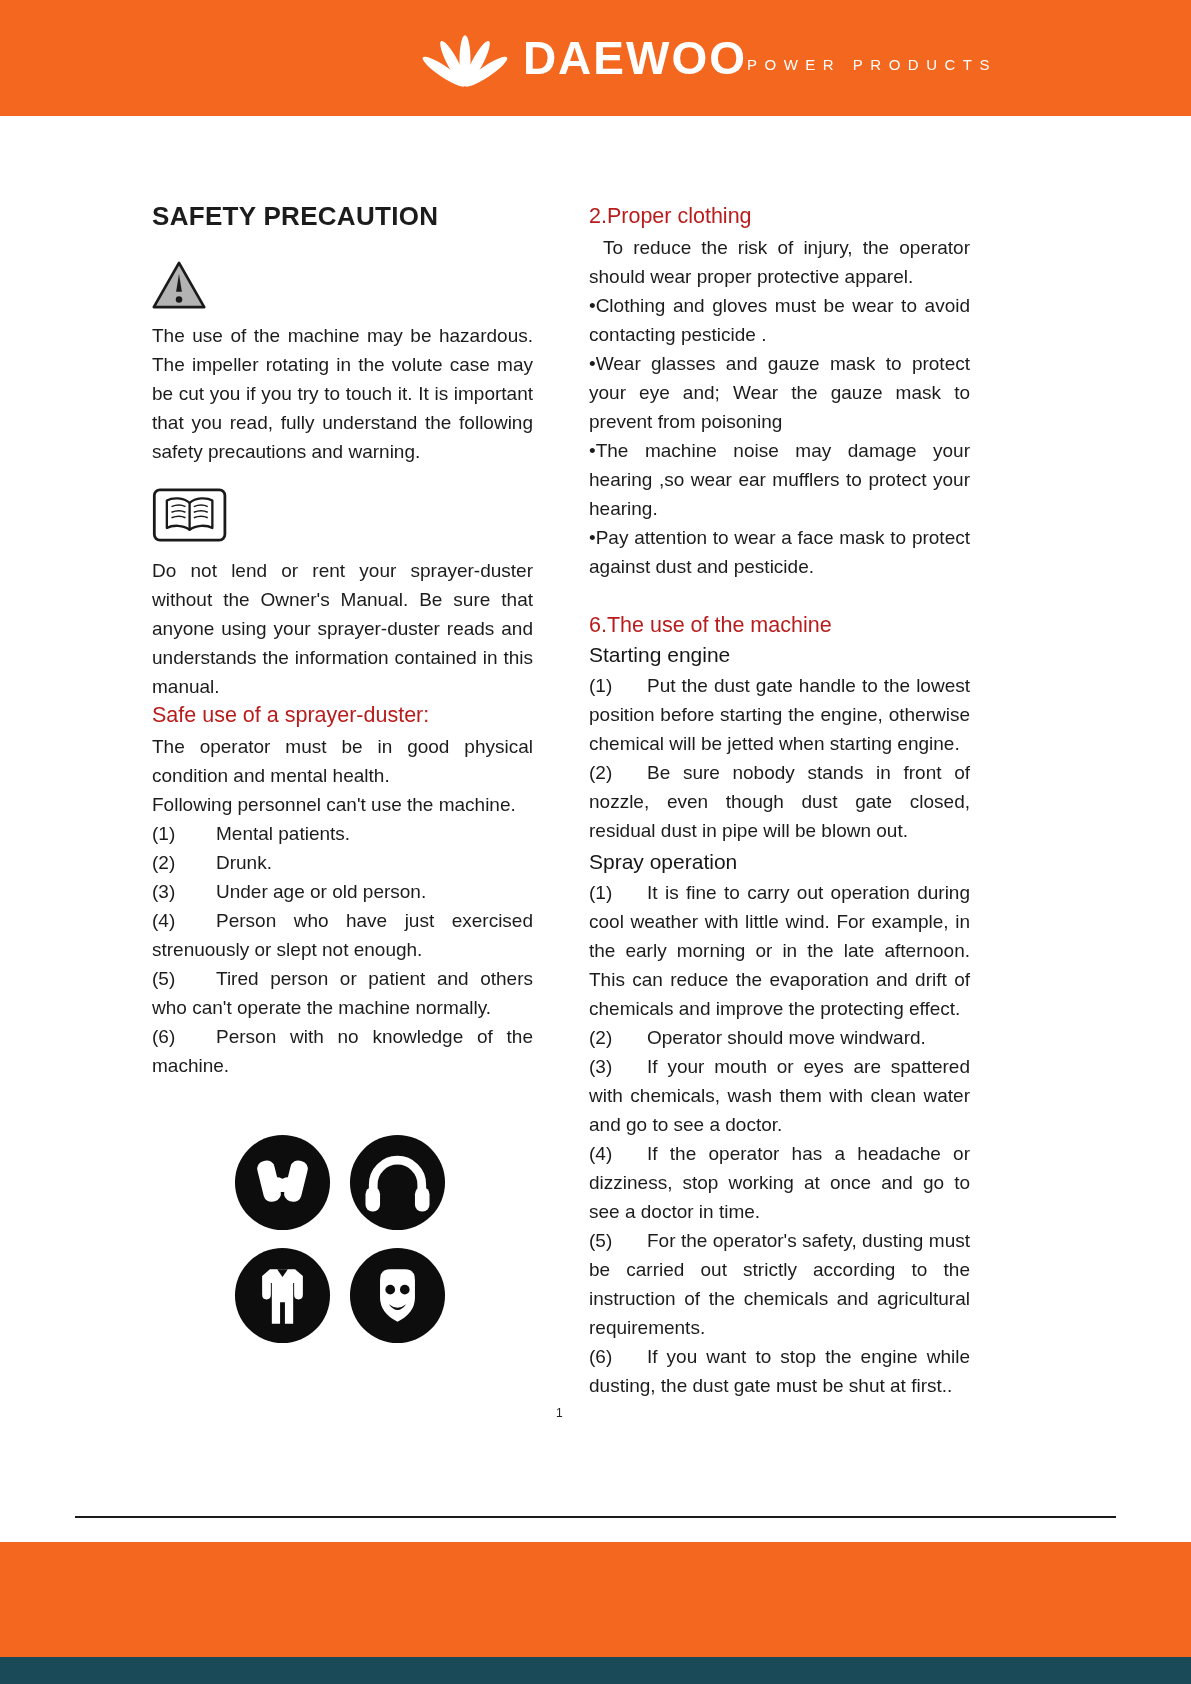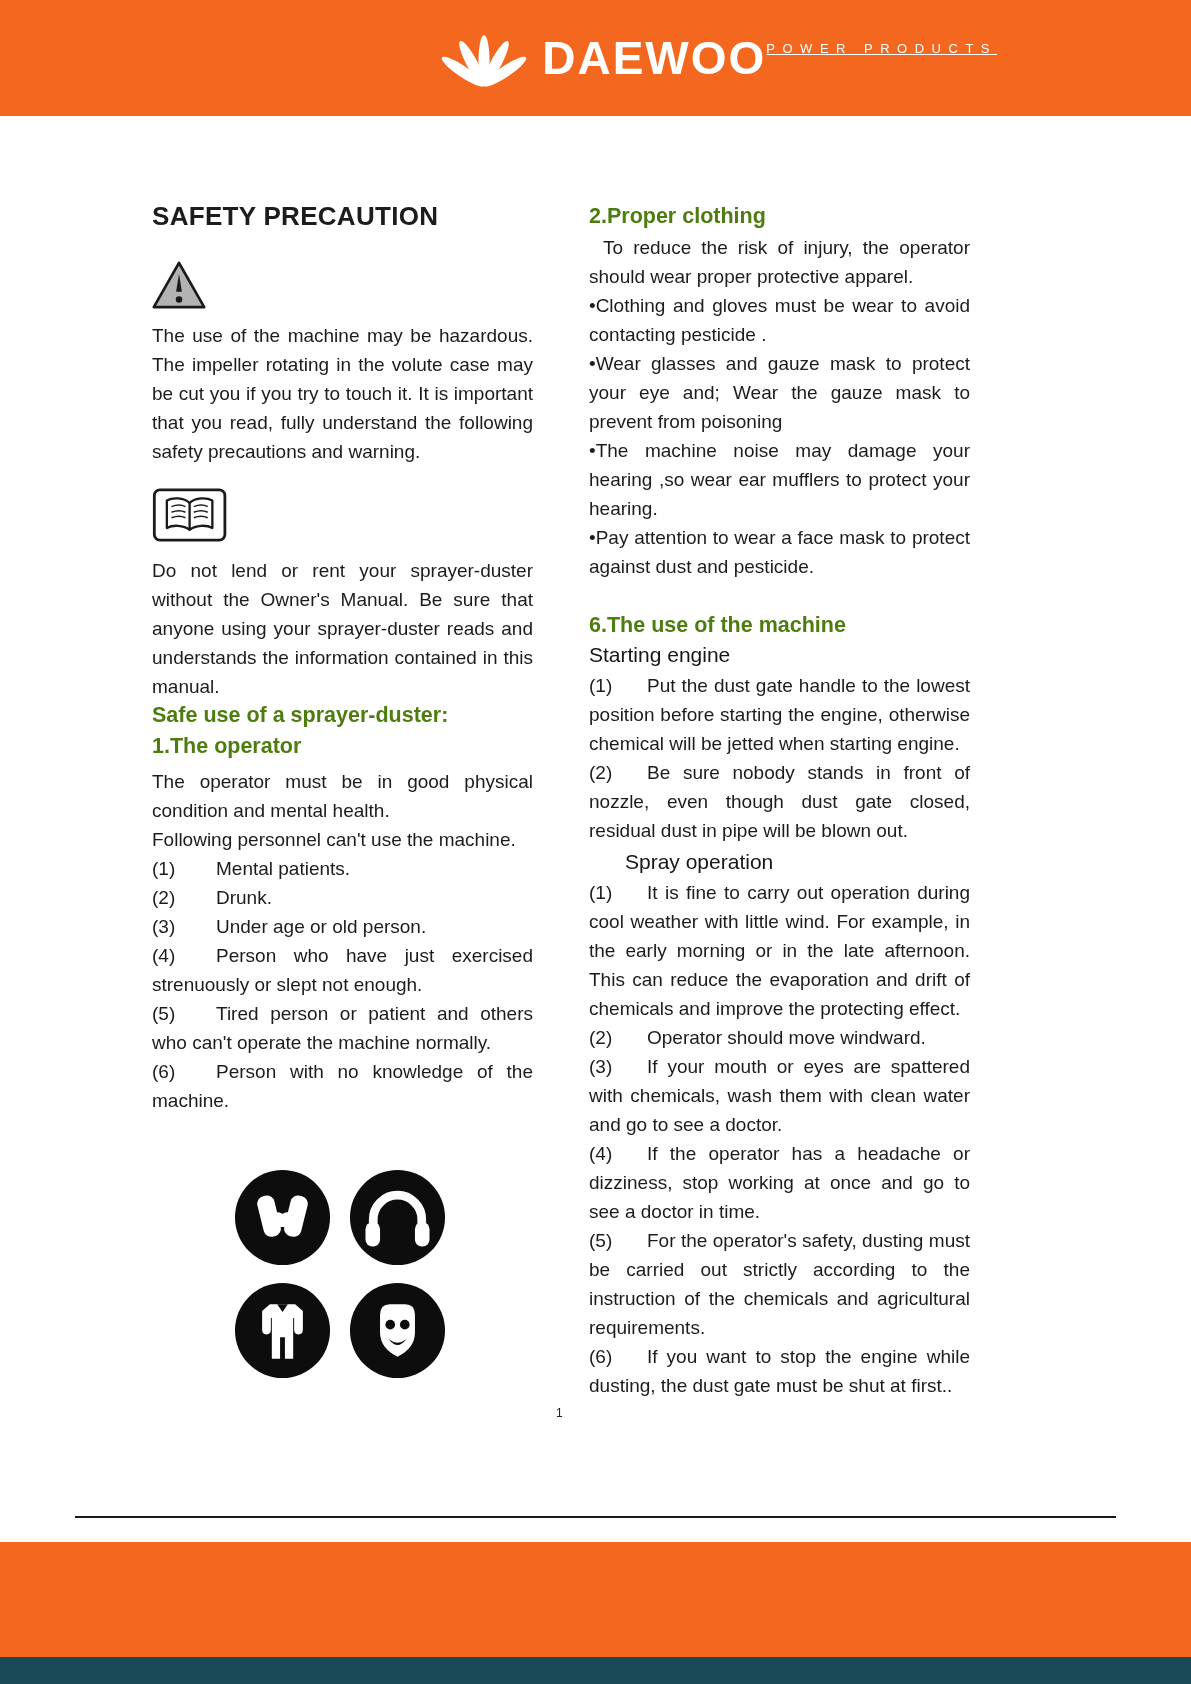--- a/index.html
+++ b/index.html
@@ -17,41 +17,41 @@
   
   .topbar {
     position: absolute; top: 0; left: 0; width: 100%; height: 116px;
     background: var(--header_orange, #F4671E);
     display: flex; align-items: center; justify-content: flex-end;
   }
   .logo { display: flex; align-items: center; gap: 14px; margin-right: 194px; }
   .logo-icon svg { display: block; width: 88px; height: 64px; }
   .logo-text { display: flex; line-height: 1; }
   .brand { color: #fff; font-size: 46px; font-weight: 700; letter-spacing: 2px; }
-  .tagline { color: #fff; font-size: 13px; letter-spacing: 7.5px; margin-top: 7px; font-weight: 400; text-decoration: underline; }
+  .tagline { color: #fff; font-size: 15px; letter-spacing: 7.5px; margin-top: 22px; font-weight: 400; }
 
   
   .content {
     position: absolute; top: 116px; left: 152px; width: 818px;
     padding-top: 86px; display: flex; gap: 56px;
   }
   .col { font-size: 19px; line-height: 29px; }
   .col-left  { width: 381px; }
   .col-right { width: 381px; }
 
   p { margin: 0; text-align: justify; }
   .h-lg { font-size: 26px; font-weight: 700; margin: 0 0 26px; letter-spacing: .3px; }
-  .h-md { font-size: 21.5px; font-weight: 700; margin: 0; color: #4d7c0f; }
+  .h-md { font-size: 21.5px; font-weight: 400; margin: 0; color: #b91c1c; }
   .h-sm { font-size: 21px; font-weight: 400; margin: 0; color: #161616; }
   .mb-2  { margin-bottom: 2px; }
   .mb-6  { margin-bottom: 6px; }
   .mb-18 { margin-bottom: 18px; }
   .mb-38 { }
   .mt-30 { margin-top: 30px; }
-  .mt-2  { margin-top: 2px; margin-left: 36px; }
+  .mt-2  { margin-top: 2px; }
 
   .icon-row { display: flex; gap: 12px; align-items: flex-start; flex-direction: column; }
   .row-icon { flex: 0 0 auto; }
   .warn-icon svg { width: 54px; height: 48px; display: block; margin-top: 4px; }
   .book-icon svg { width: 78px; height: 58px; display: block; margin-top: 2px; }
   .icon-row p { flex: 1 1 auto; }
 
   .num { display: inline-block; width: 64px; }
   .col-right .num { width: 58px; }
   .indent { text-indent: 14px; }
@@ -116,21 +116,20 @@
             <rect x="2.5" y="4" width="76" height="54" rx="6" fill="#ffffff" stroke="#1a1a1a" stroke-width="3"></rect>
             <path d="M40.5 18 C34 12 22 12 16 15.5 V45 C22 41.5 34 41.5 40.5 47 C47 41.5 59 41.5 65 45 V15.5 C59 12 47 12 40.5 18 Z" fill="#ffffff" stroke="#1a1a1a" stroke-width="2.5" stroke-linejoin="round"></path>
             <line x1="40.5" y1="18" x2="40.5" y2="47" stroke="#1a1a1a" stroke-width="2.5"></line>
             <path d="M21 22 c5 -2 11 -2 15 0 M21 28 c5 -2 11 -2 15 0 M21 34 c5 -2 11 -2 15 0 M45 22 c5 -2 11 -2 15 0 M45 28 c5 -2 11 -2 15 0 M45 34 c5 -2 11 -2 15 0" stroke="#1a1a1a" stroke-width="1.6" fill="none"></path>
           </svg>
         </span>
         <p>Do not lend or rent your sprayer-duster without the Owner's Manual. Be sure that anyone using your sprayer-duster reads and understands the information contained in this manual.</p>
       </div>
 
       <div class="h-md mb-2">Safe use of a sprayer-duster:</div>
-      <div class="h-md mb-6">1.The operator</div>
       <p>The operator must be in good physical condition and mental health.</p>
       <p>Following personnel can't use the machine.</p>
 
       <p><span class="num">(1)</span><span>Mental patients.</span></p>
       <p><span class="num">(2)</span><span>Drunk.</span></p>
       <p><span class="num">(3)</span><span>Under age or old person.</span></p>
       <p><span class="num">(4)</span><span>Person who have just exercised strenuously or slept not enough.</span></p>
       <p><span class="num">(5)</span><span>Tired person or patient and others who can't operate the machine  normally.</span></p>
       <p><span class="num">(6)</span><span>Person with no knowledge of the machine.</span></p>
 

